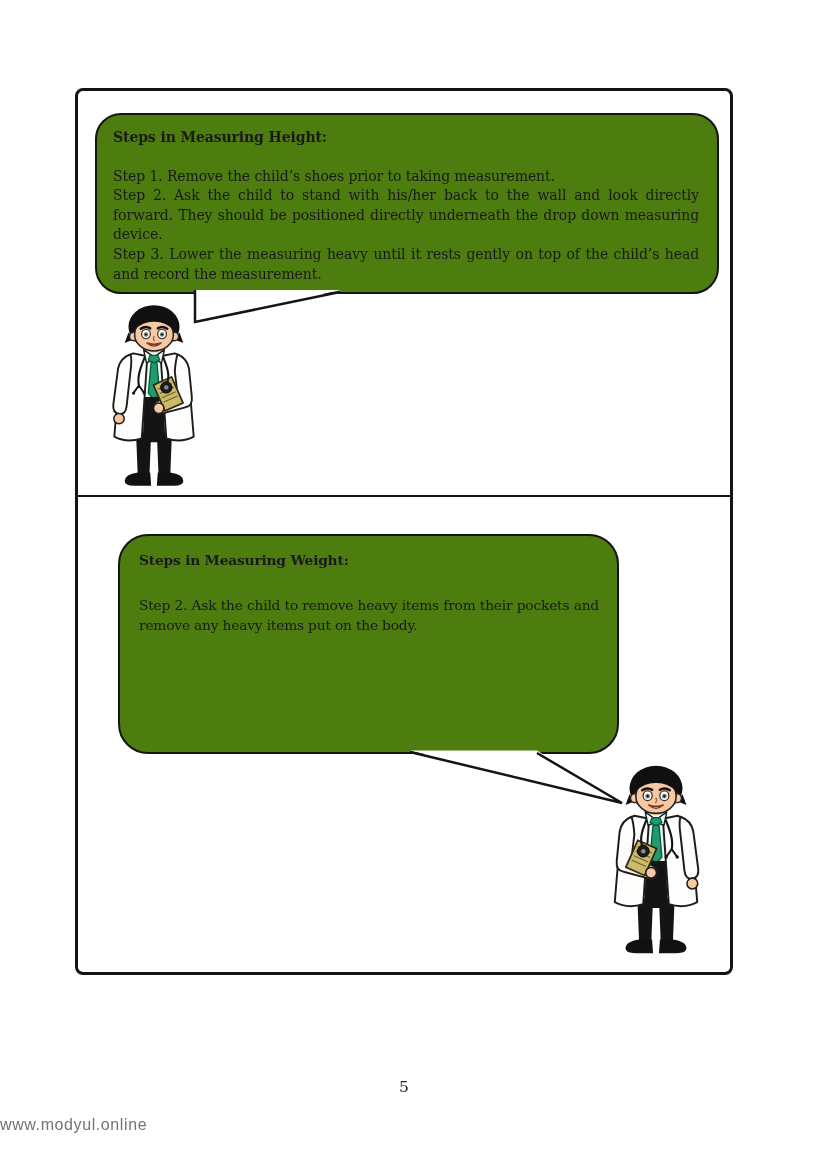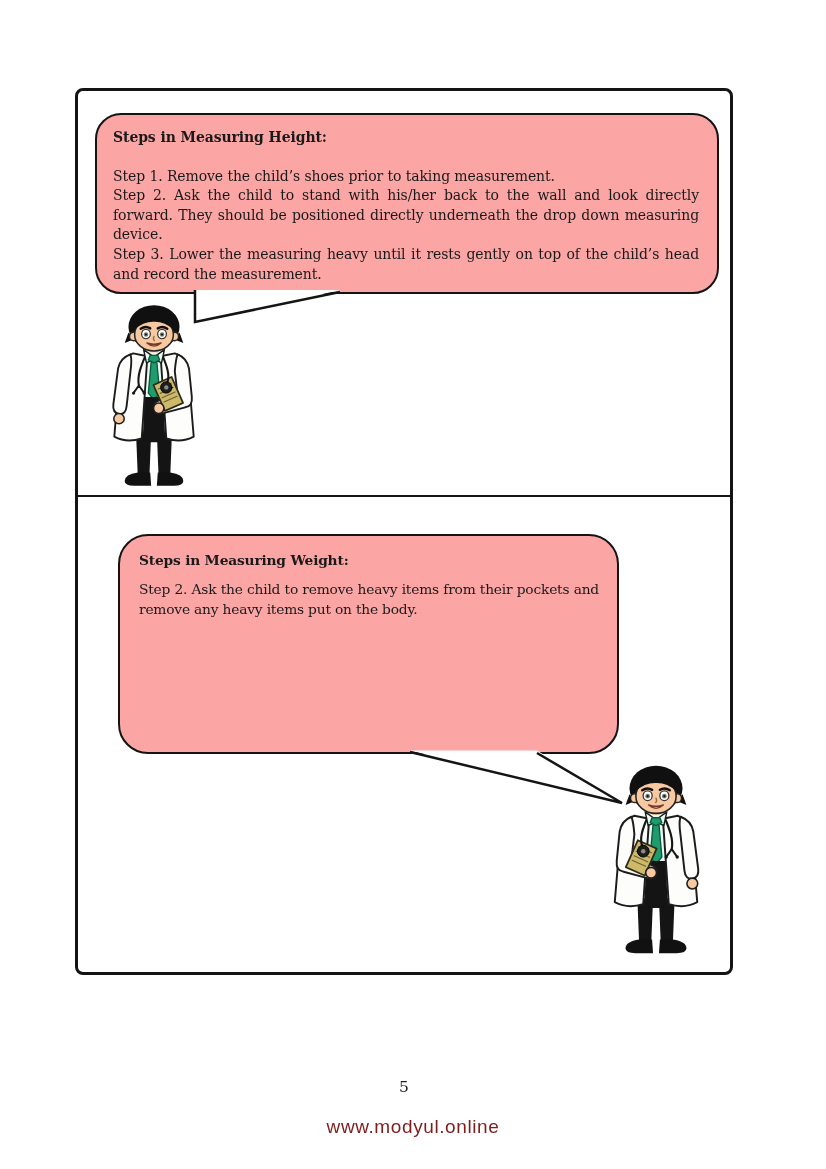--- a/index.html
+++ b/index.html
@@ -13,51 +13,51 @@
   .content-frame {
     position:absolute; left:75px; top:88px; width:658px; height:887px;
     border:3px solid #141414; border-radius:8px; background:#fff;
   }
   .section-divider {
     position:absolute; left:75px; top:495px; width:658px; height:0;
     border-top:2.5px solid #141414;
   }
 
   .speech-bubble {
-    position:absolute; background:#fca5a5; border:2.75px solid #141414;
+    position:absolute; background:#4d7c0f; border:2.75px solid #141414;
     text-align:left;
   }
   .bubble-height {
     left:95px; top:113px; width:624px; height:181px; border-radius:26px;
     padding:13px 18px 0 16px; font-size:14px; line-height:19.6px; letter-spacing:-0.1px;
   }
   .bubble-weight {
     left:118px; top:534px; width:501px; height:220px; border-radius:30px;
     padding:14px 18px 0 19px; font-size:13.8px; line-height:20.6px; letter-spacing:-0.2px;
   }
   .bubble-title { font-weight:bold; }
   .bubble-height .bubble-title { margin-bottom:19px; }
-  .bubble-weight .bubble-title { margin-bottom:8px; }
+  .bubble-weight .bubble-title { margin-bottom:24px; }
   .bubble-steps p { text-align:justify; }
   .bubble-steps b { font-weight:normal; }
 
   .tails-overlay { position:absolute; left:0; top:0; width:826px; height:1169px; pointer-events:none; }
 
   .doctor-svg { position:absolute; }
   .doctor-1 { left:102px; top:300px; width:104px; height:190px; }
   .doctor-2 { left:602px; top:754px; width:108px; height:210px; transform:scaleX(-1); }
 
   .page-number {
     position:absolute; left:75px; top:1078px; width:658px; text-align:center;
     font-size:15.5px; color:#222;
   }
   .watermark {
-    position:absolute; left:0; top:1116px; width:826px; text-align:center;
+    position:absolute; left:0; top:1116px; width:826px; text-align:left;
     font-family:"Liberation Sans","DejaVu Sans",sans-serif;
-    font-size:19px; letter-spacing:0.6px; color:#7f1d1d;
+    font-size:16px; letter-spacing:0.6px; color:#737373;
   }
 </style>
 </head>
 <body>
 
 <div class="page">
 
   <div class="content-frame"></div>
   <div class="section-divider"></div>
 

